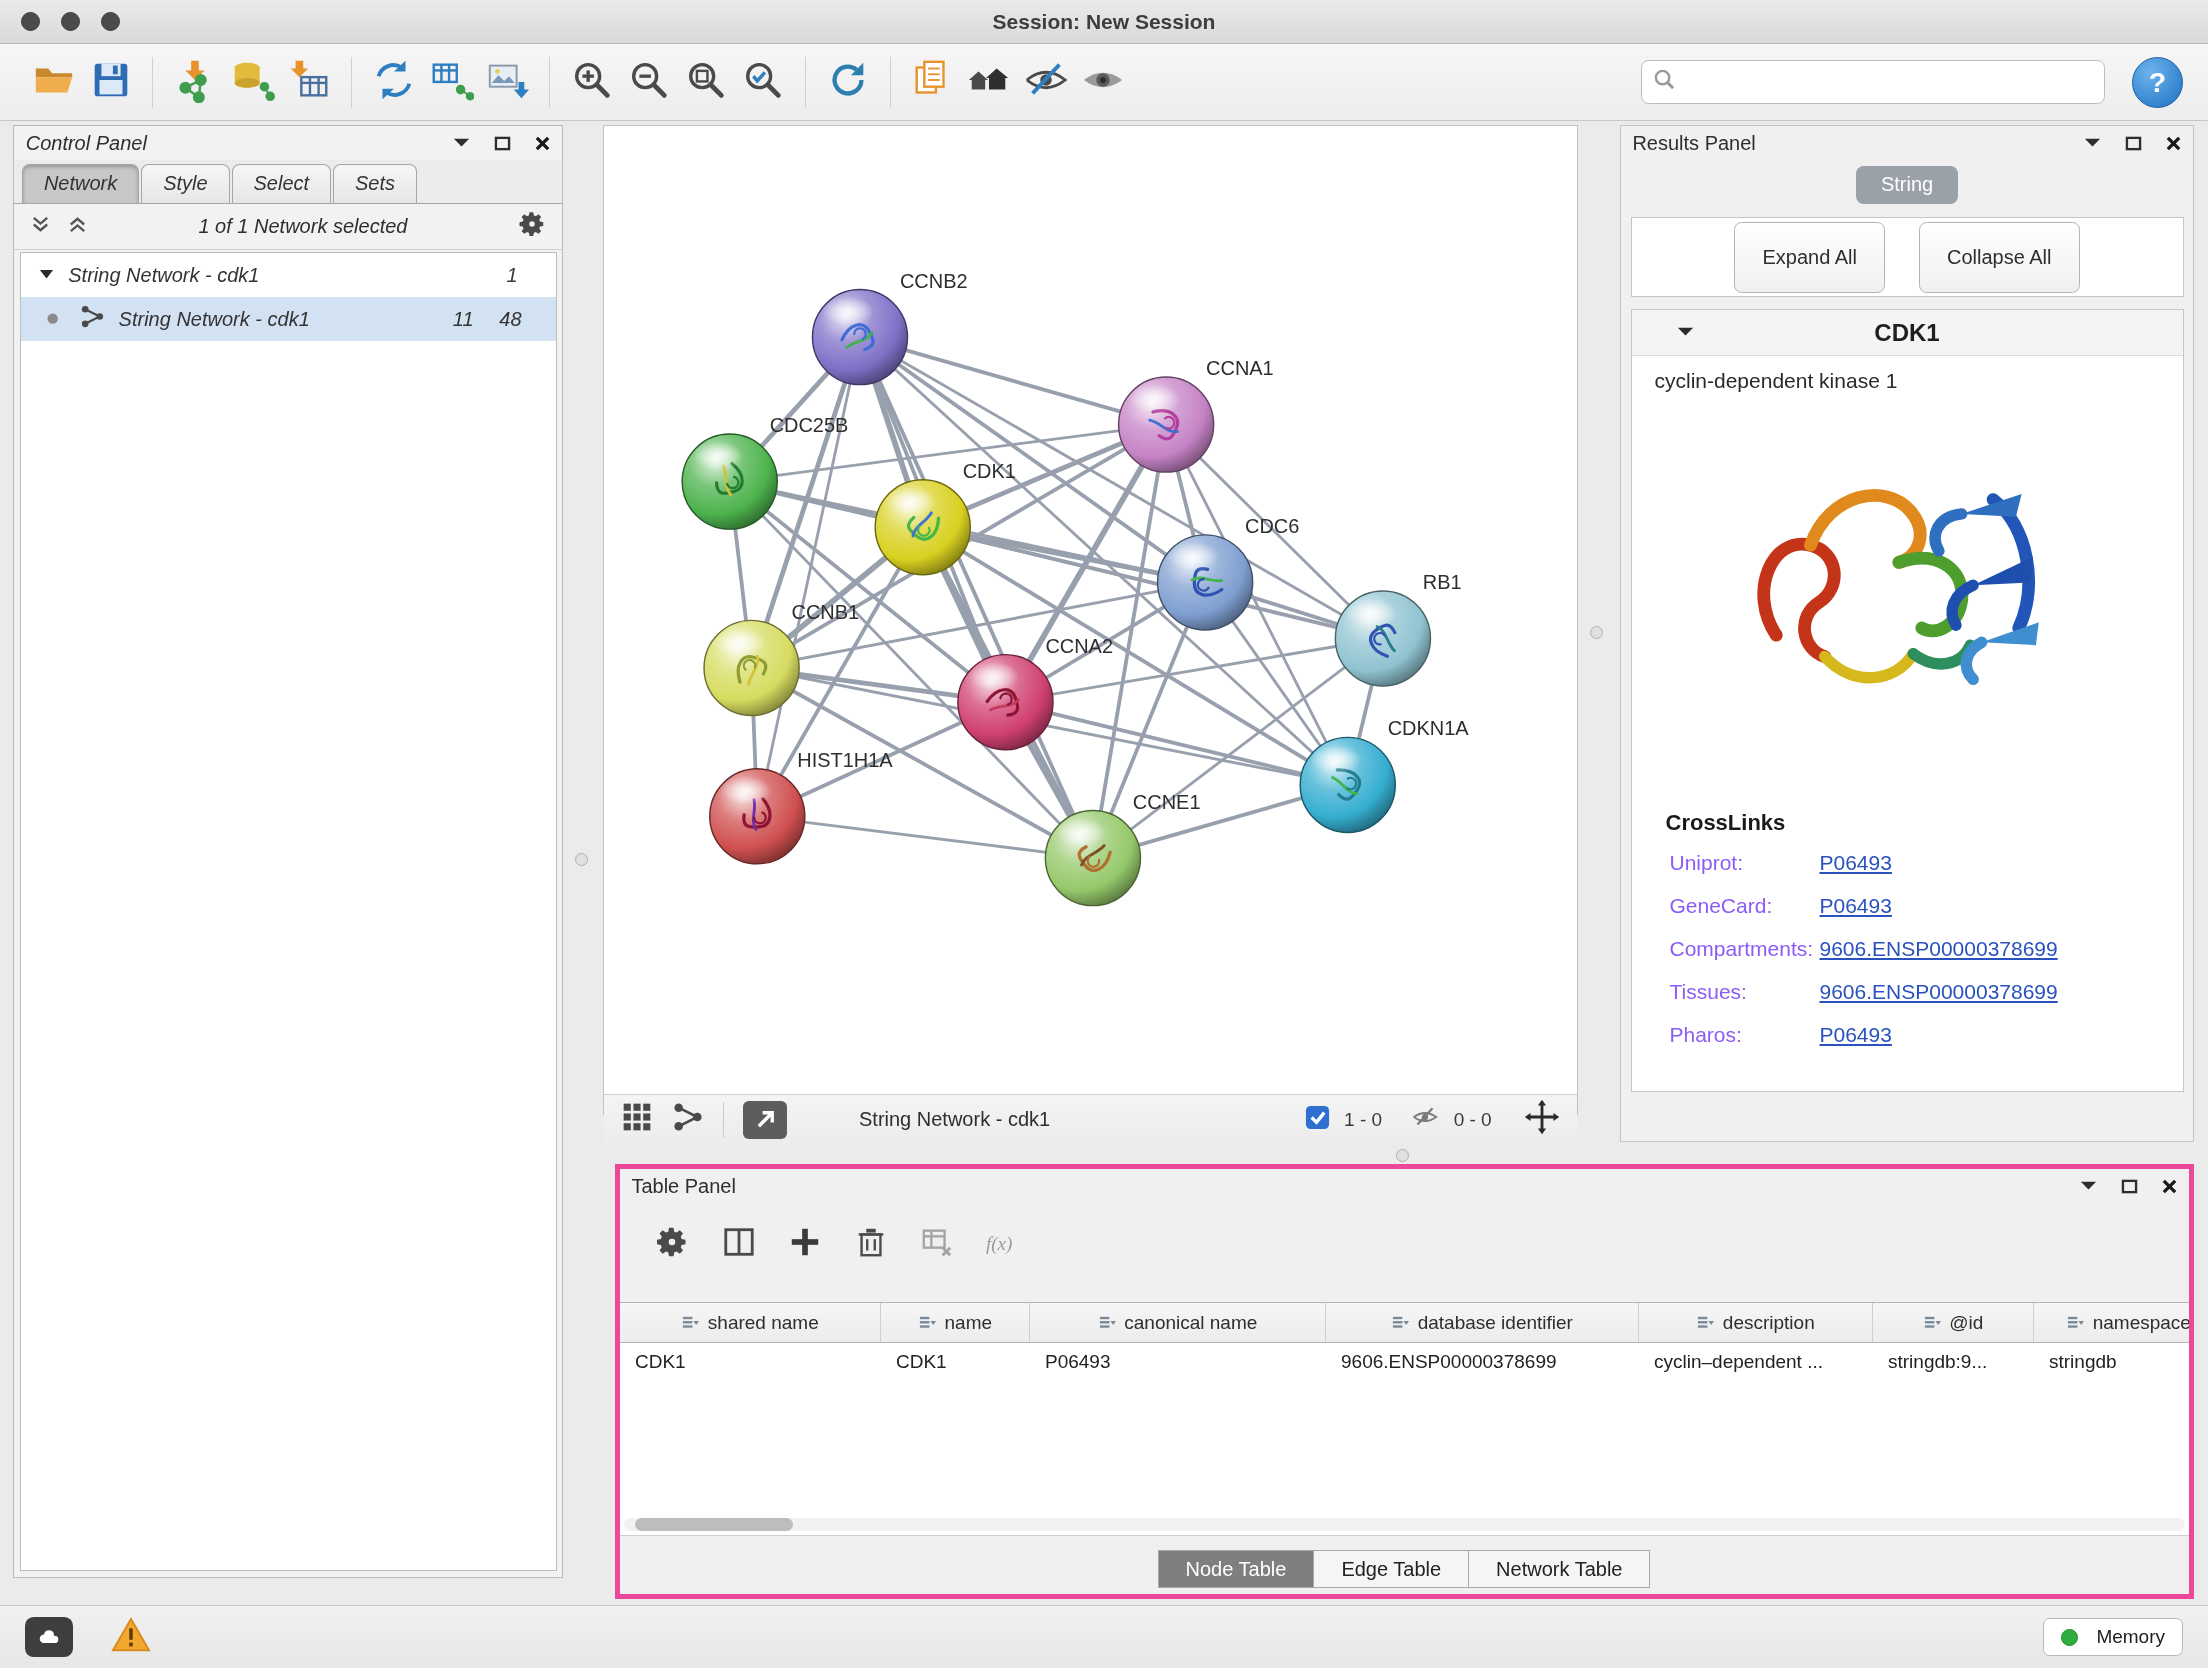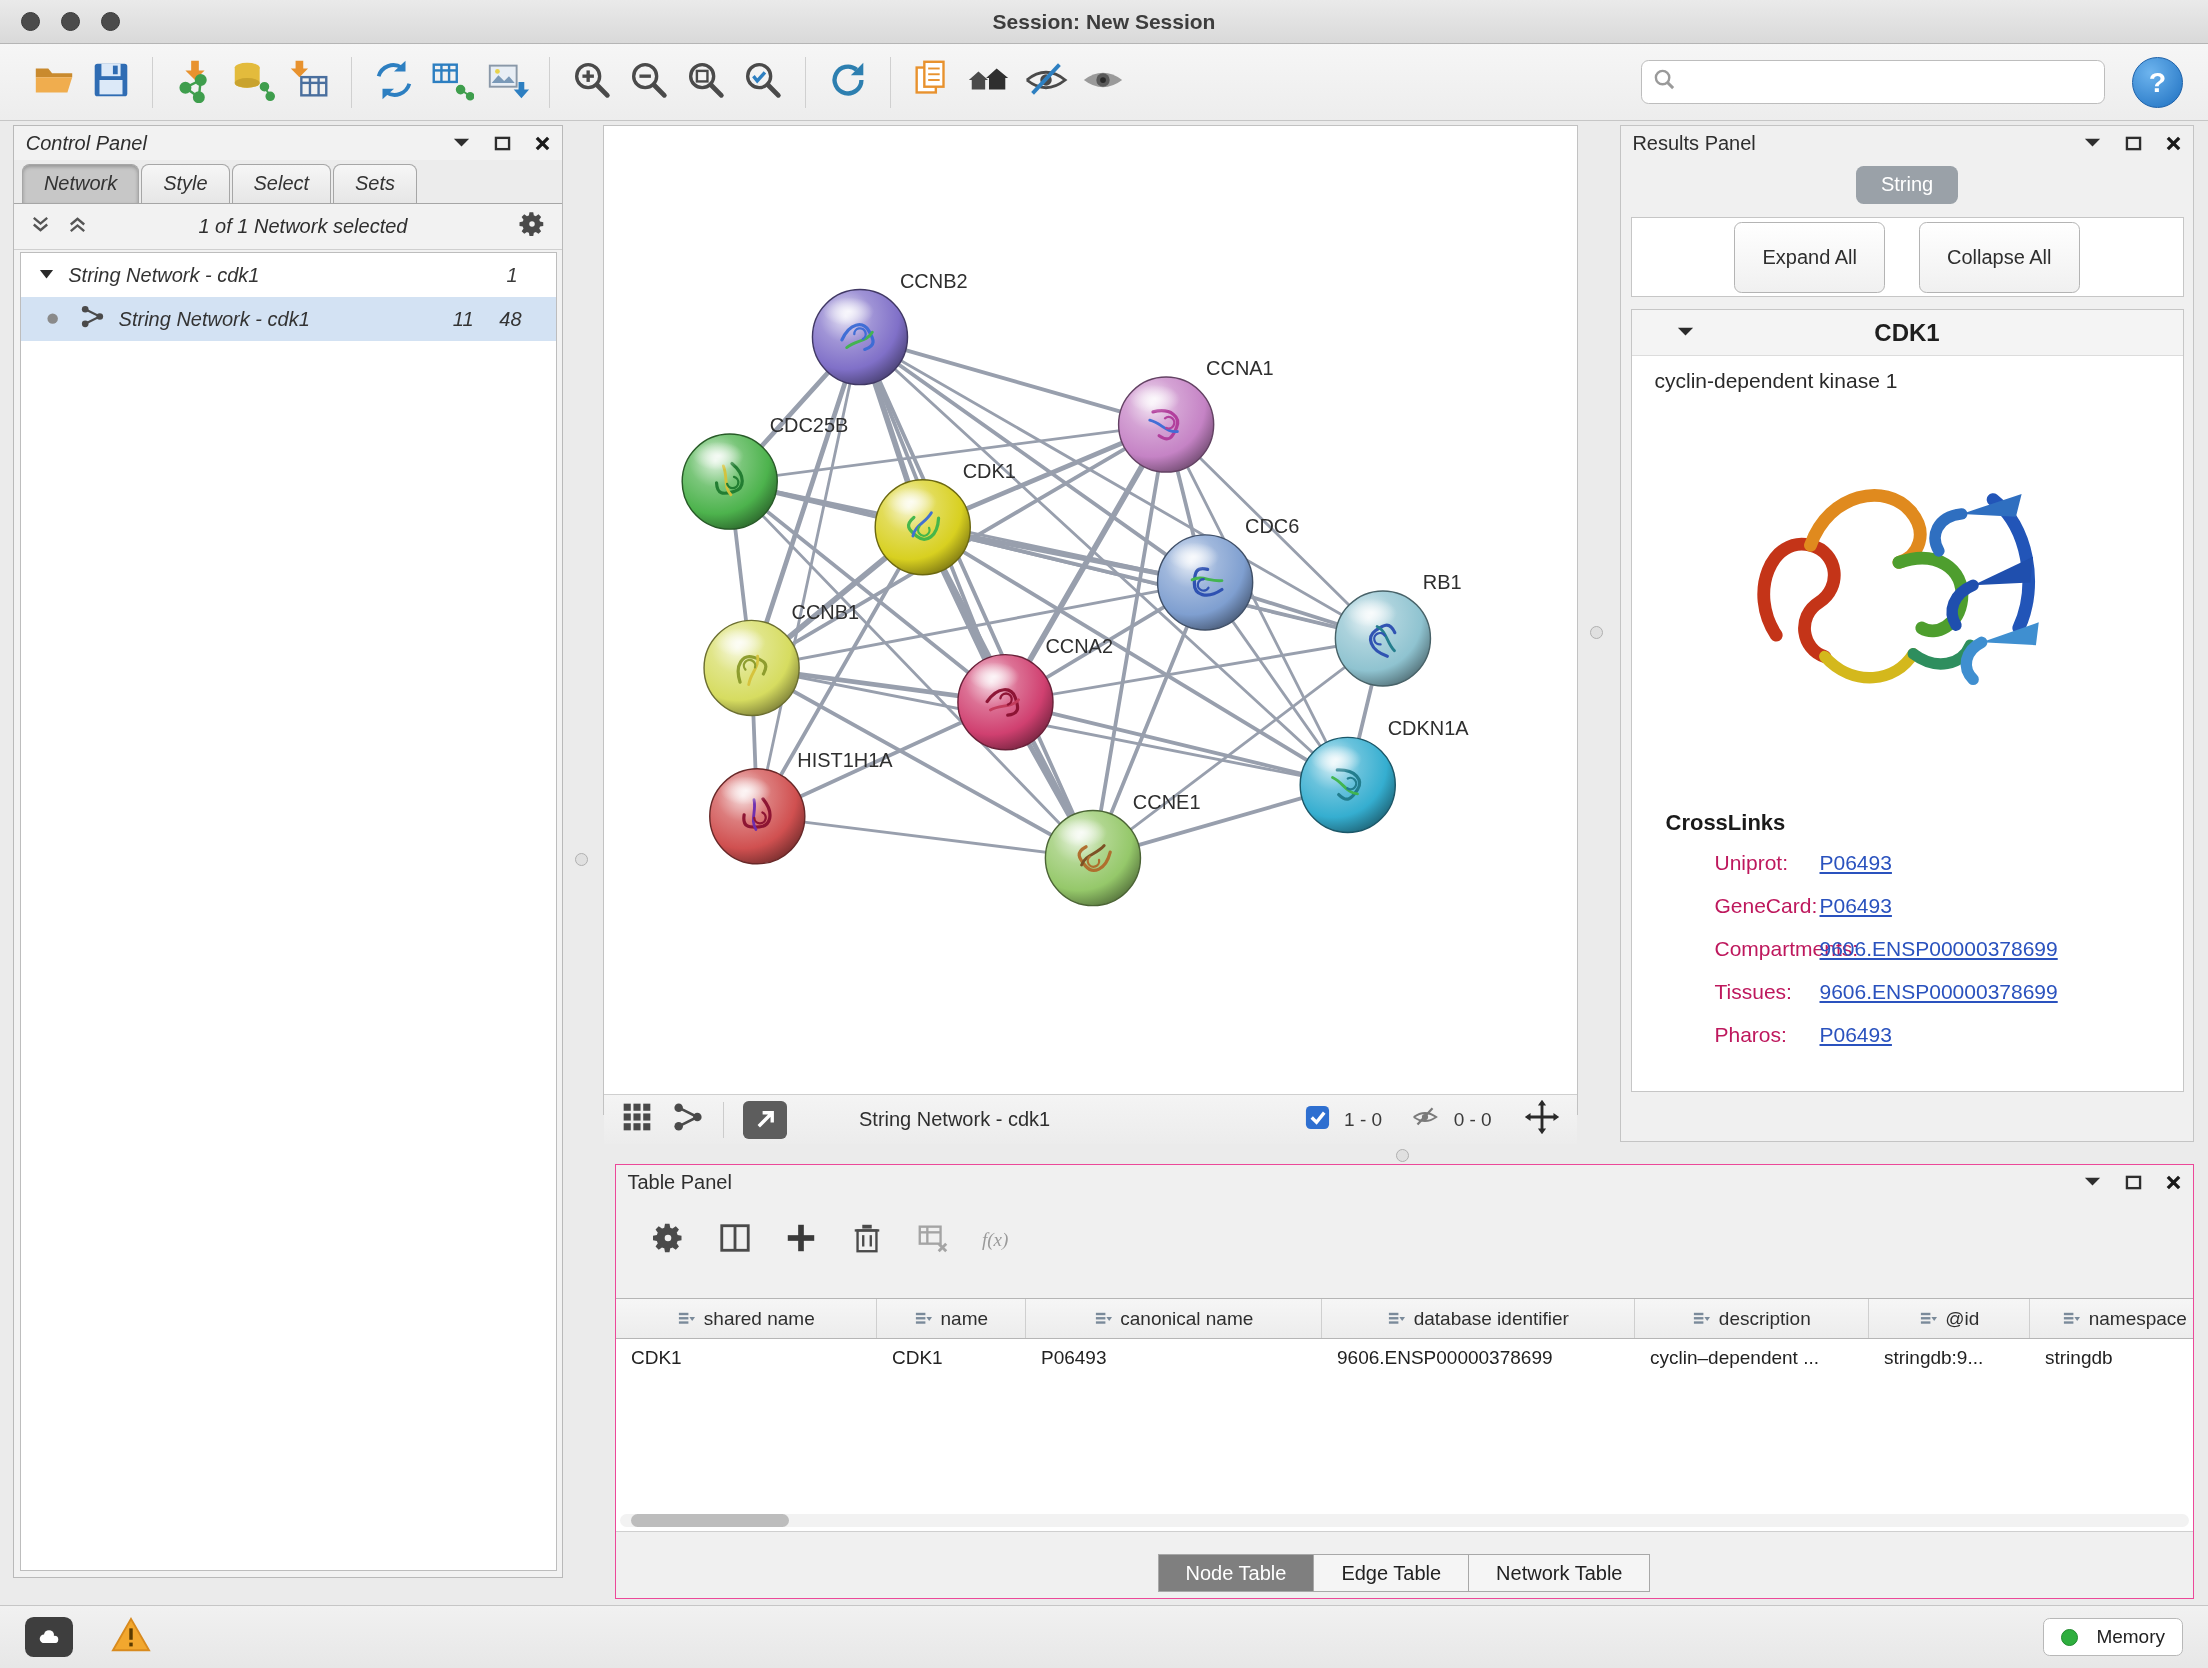--- a/index.html
+++ b/index.html
@@ -72,26 +72,26 @@
   .rp-actions { top:91px; height:80px; display:flex; align-items:center; justify-content:center; gap:34px; }
   .rp-btn { padding:23px 27px; font-size:20px; border:1px solid #b4b4b4; border-radius:7.6px;
     background:linear-gradient(#ffffff,#f0f0f0); color:#2e2e2e; }
   .rp-section { top:183px; bottom:49px; overflow:hidden; }
   .sec-head { height:46px; background:#f4f4f4; border-bottom:1px solid #dcdcdc; display:flex; align-items:center; position:relative; }
   .sec-gene { flex:1; text-align:center; font-size:24px; font-weight:bold; color:#1f1f1f; }
   .sec-desc { padding:13.3px 23px 7.6px 23px; font-size:21px; color:#2a2a2a; }
   .protein-wrap { display:flex; justify-content:center; padding:13.3px 0 5.7px 0; }
   .xl-title { padding:19px 0 5.7px 34px; font-size:22px; font-weight:bold; color:#1a1a1a; }
   .xl-row { display:flex; height:43px; align-items:center; font-size:21px; }
-  .xl-label { width:188px; padding-left:83px; color:#be185d; }
+  .xl-label { width:188px; padding-left:38px; color:#8b5cf6; }
   .xl-value a, .xl-value { color:#2a52be; text-decoration:underline; }
 
   
   .table-panel { position:absolute; left:615px; top:1164px; width:1579px; height:435px;
-    background:#f0f0f0; border:1px solid #ec4899; }
+    background:#f0f0f0; border:5px solid #ec4899; }
   .tp-toolbar { height:82px; display:flex; align-items:center; gap:32px; padding-left:34px; }
   .tp-toolbar .dim { opacity:.45; }
   .fx-label { font-family:"Liberation Serif","DejaVu Serif",serif; font-style:italic; font-size:19px; color:#9a9a9a; }
   .tbl { position:absolute; left:0; right:0; top:133px; height:234px; background:#fff; border-top:1px solid #b5b5b5; border-bottom:1px solid #cfcfcf; overflow:hidden; }
   .tbl-header { display:grid; grid-template-columns:261px 149px 296px 313px 234px 161px 190px; height:40px;
     background:linear-gradient(#f6f6f6,#ececec); border-bottom:1px solid #b5b5b5; }
   .th { display:flex; align-items:center; justify-content:center; gap:7.6px; font-size:19px; color:#2e2e2e;
     border-right:1px solid #cfcfcf; overflow:hidden; white-space:nowrap; }
   .tbl-row { display:grid; grid-template-columns:261px 149px 296px 313px 234px 161px 190px; height:38px; }
   .td { display:flex; align-items:center; padding-left:15px; font-size:19px; color:#222; overflow:hidden; white-space:nowrap; }

